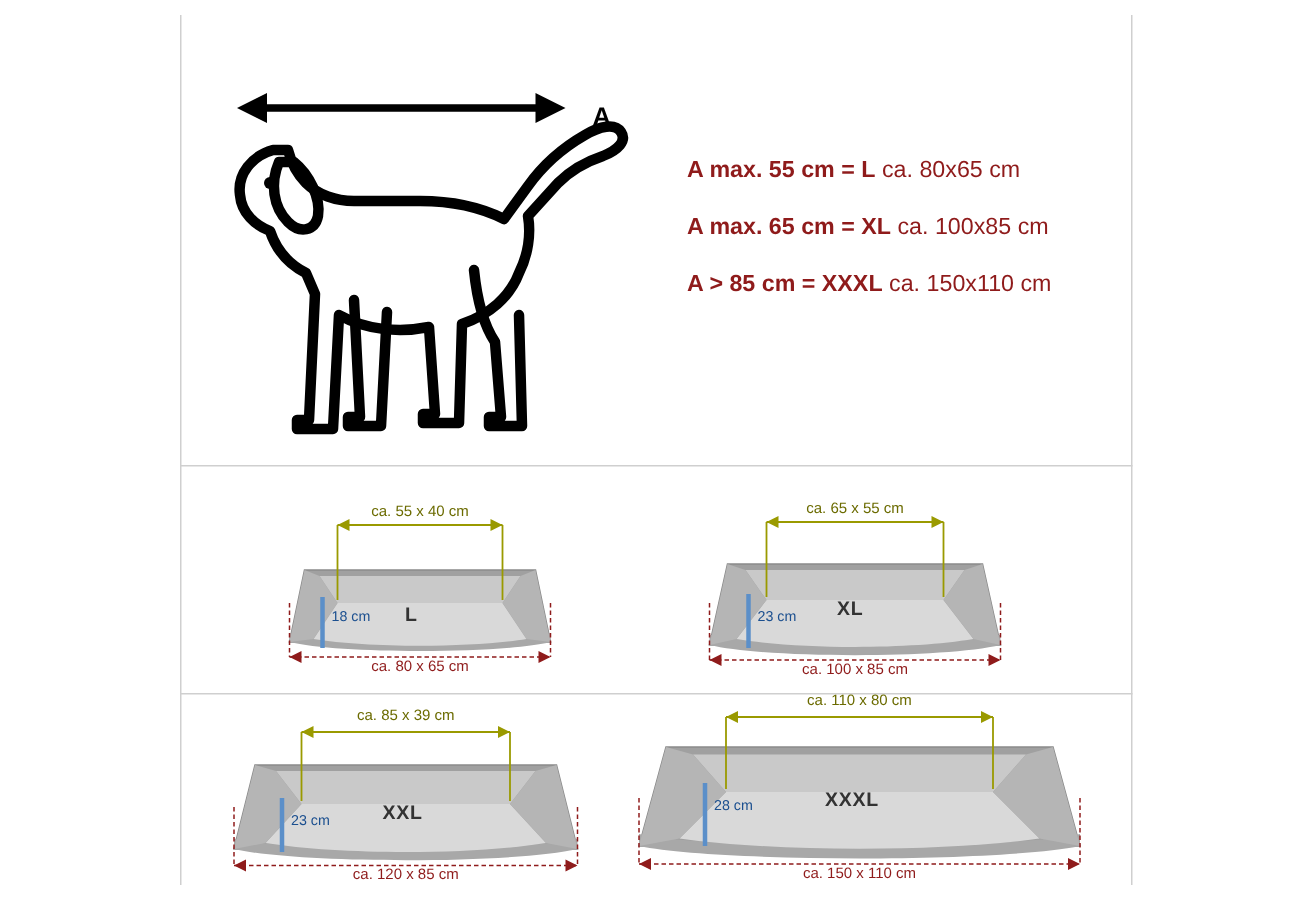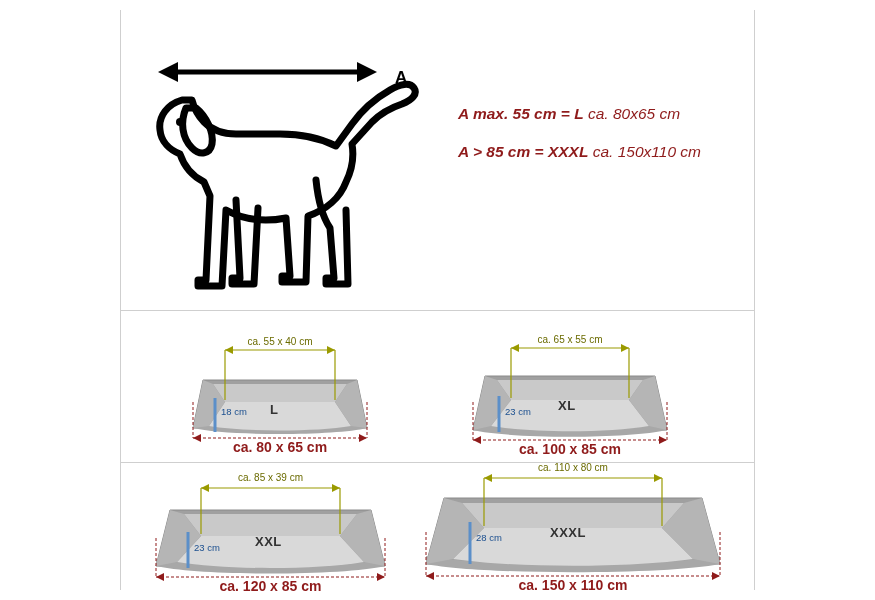--- a/index.html
+++ b/index.html
@@ -48,41 +48,39 @@
     font-size: 17px;
     font-weight: bold;
     color: #000;
   }
 
   #size-list {
     position: absolute;
     left: 458px;
     top: 105px;
     width: 400px;
-    font-style: italic;
   }
   .size-row {
     font-size: 15.5px;
     color: #8f1b1b;
     margin-bottom: 20px;
     white-space: nowrap;
   }
   .size-row .bold { font-weight: bold; }
 
   
   .bed {
     position: absolute;
   }
   .dim-bottom {
     position: absolute;
-    font-size: 14px;
+    font-size: 10px;
     color: #8f1b1b;
     white-space: nowrap;
     text-align: center;
-    font-weight: bold;
   }
   .dim-top {
     position: absolute;
     font-size: 10px;
     color: #6b6b00;
     white-space: nowrap;
     text-align: center;
   }
   .dim-height {
     position: absolute;
@@ -158,20 +156,23 @@
       <circle cx="40" cy="92" r="4" fill="#000"></circle>
     </svg>
     <div id="label-A">A</div>
   </div>
 
   <div id="size-list">
     <div class="size-row">
       <span class="bold">A max. 55 cm = </span><span class="bold">L</span><span> ca. 80x65 cm</span>
     </div>
     <div class="size-row">
+      <span class="bold">A max. 65 cm = </span><span class="bold">XL</span><span> ca. 100x85 cm</span>
+    </div>
+    <div class="size-row">
       <span class="bold">A &gt; 85 cm = </span><span class="bold">XXXL</span><span> ca. 150x110 cm</span>
     </div>
   </div>
 
   <div class="bed" style="left:185px; top:340px; width:190px; height:115px;">
     <svg width="190" height="115" viewBox="0 0 190 115">
 
       <path d="M8,88 L18,40 L172,40 L182,88 Z" fill="#a0a0a0" stroke="#8a8a8a" stroke-width="1"></path>
       <path d="M8,88 C40,96 150,96 182,88 L182,82 C150,90 40,90 8,82 Z" fill="#a8a8a8"></path>
 

